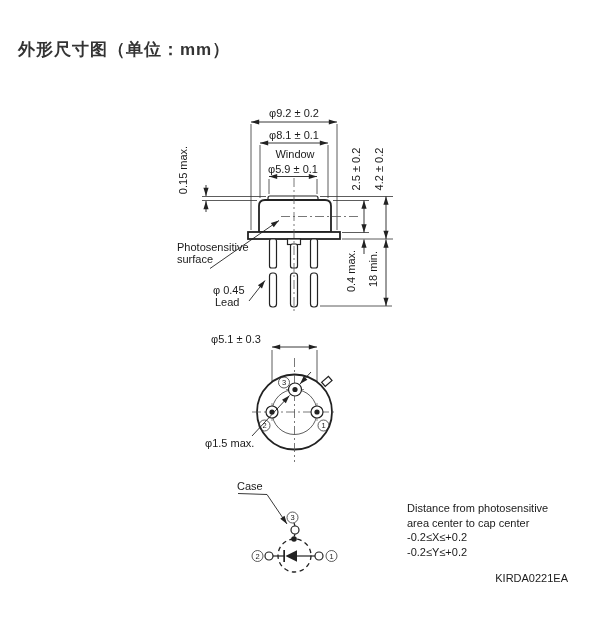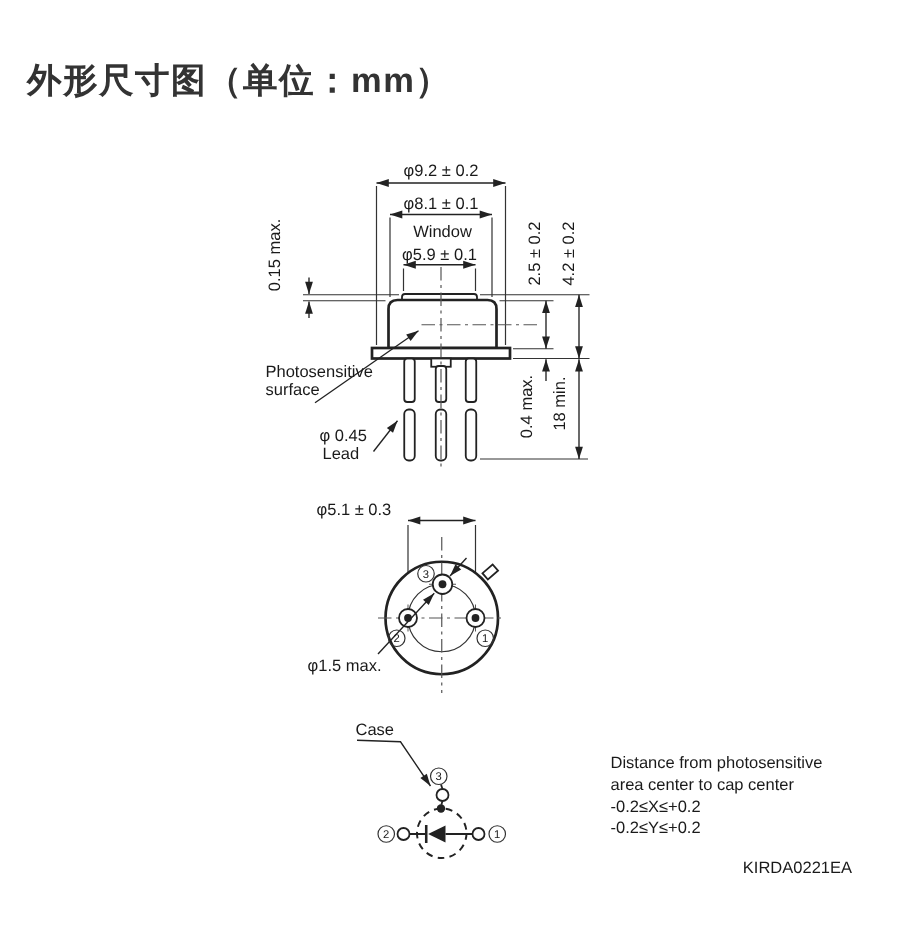--- a/index.html
+++ b/index.html
@@ -1,18 +1,18 @@
 <!DOCTYPE html>
 <html><head>
 <meta charset="utf-8">
 <style>
   html,body{margin:0;padding:0;background:#ffffff;}
   .page{position:relative;width:615px;height:621px;background:#fff;overflow:hidden;
         font-family:"Liberation Sans",sans-serif;}
-  .title{position:absolute;left:18px;top:38px;font-size:23px;font-weight:600;
+  .title{position:absolute;left:18px;top:38px;font-size:17px;font-weight:600;
          color:#333;letter-spacing:1px;white-space:nowrap;}
   svg{position:absolute;left:0;top:0;}
   .lbl{font-family:"Liberation Sans",sans-serif;font-size:11px;fill:#1a1a1a;}
   .lbl-sm{font-family:"Liberation Sans",sans-serif;font-size:7.5px;fill:#1a1a1a;}
   .thick{stroke:#222;stroke-width:1.8;fill:#fff;}
   .med{stroke:#222;stroke-width:1.2;fill:#fff;}
   .thin{stroke:#333;stroke-width:0.8;fill:none;}
   .dim{stroke:#222;stroke-width:0.9;fill:none;}
   .cl{stroke:#555;stroke-width:0.8;fill:none;stroke-dasharray:9 3 2 3;}
   .tick{stroke:#444;stroke-width:0.6;fill:none;}

